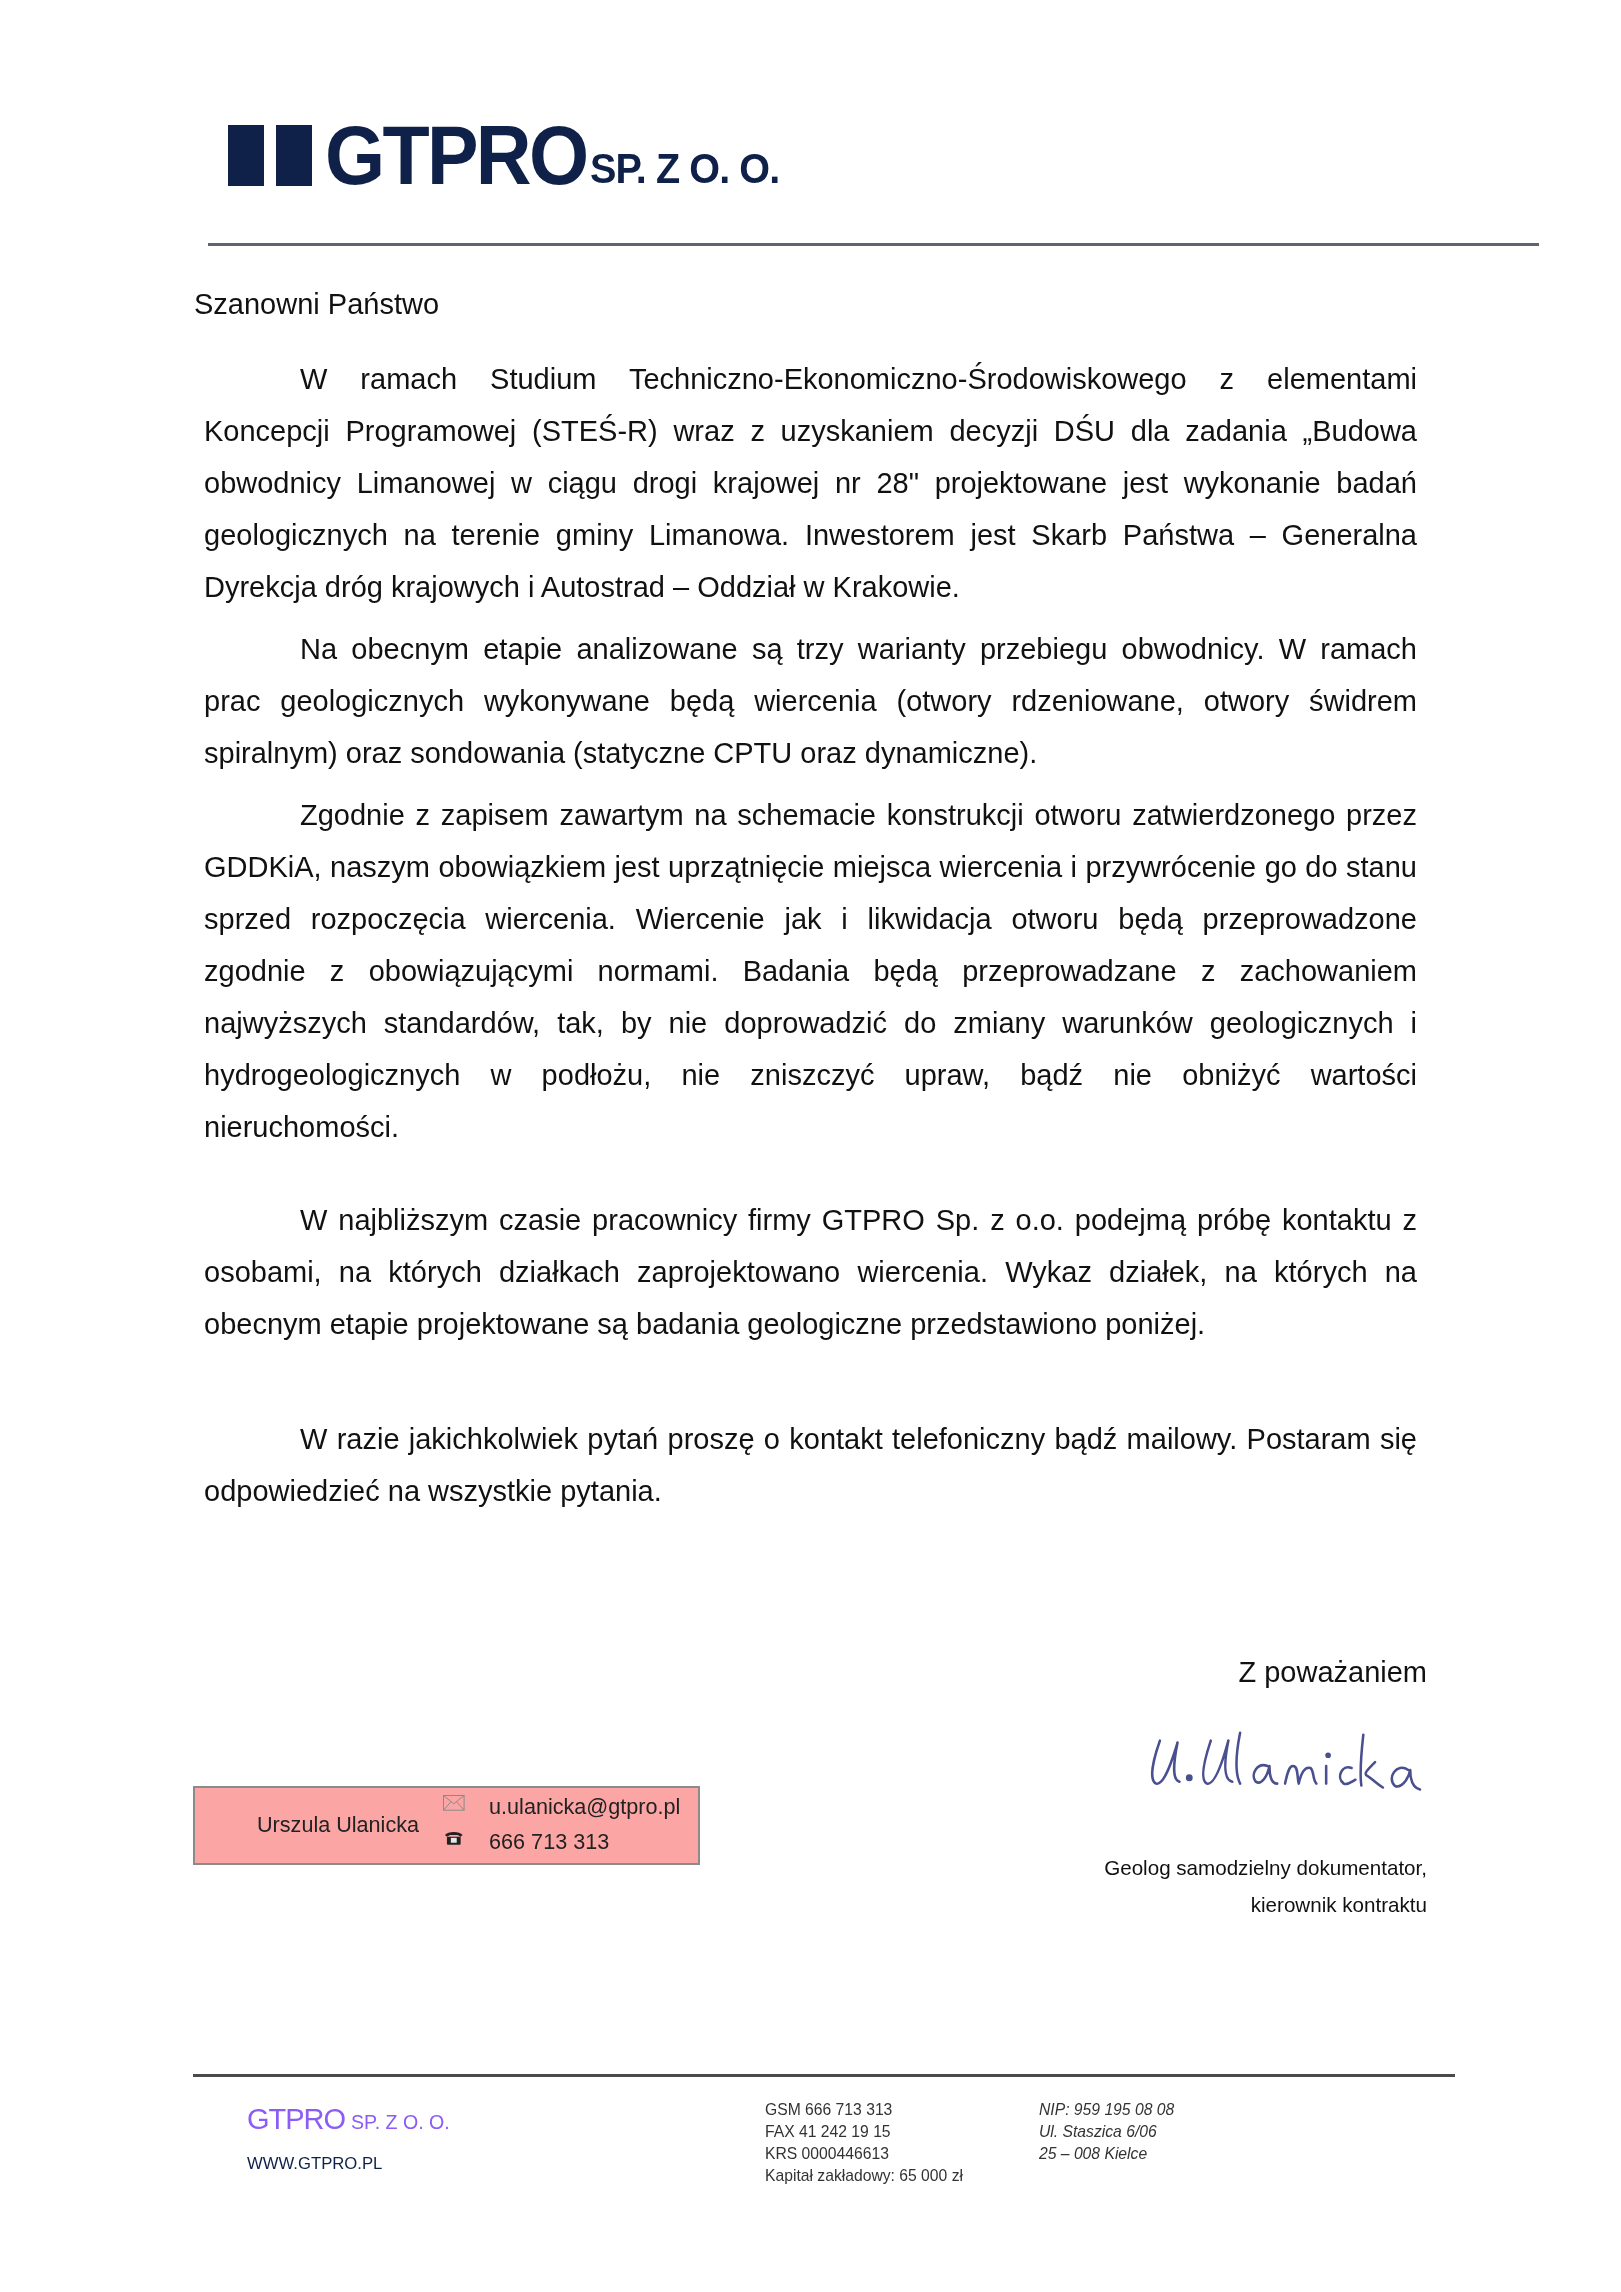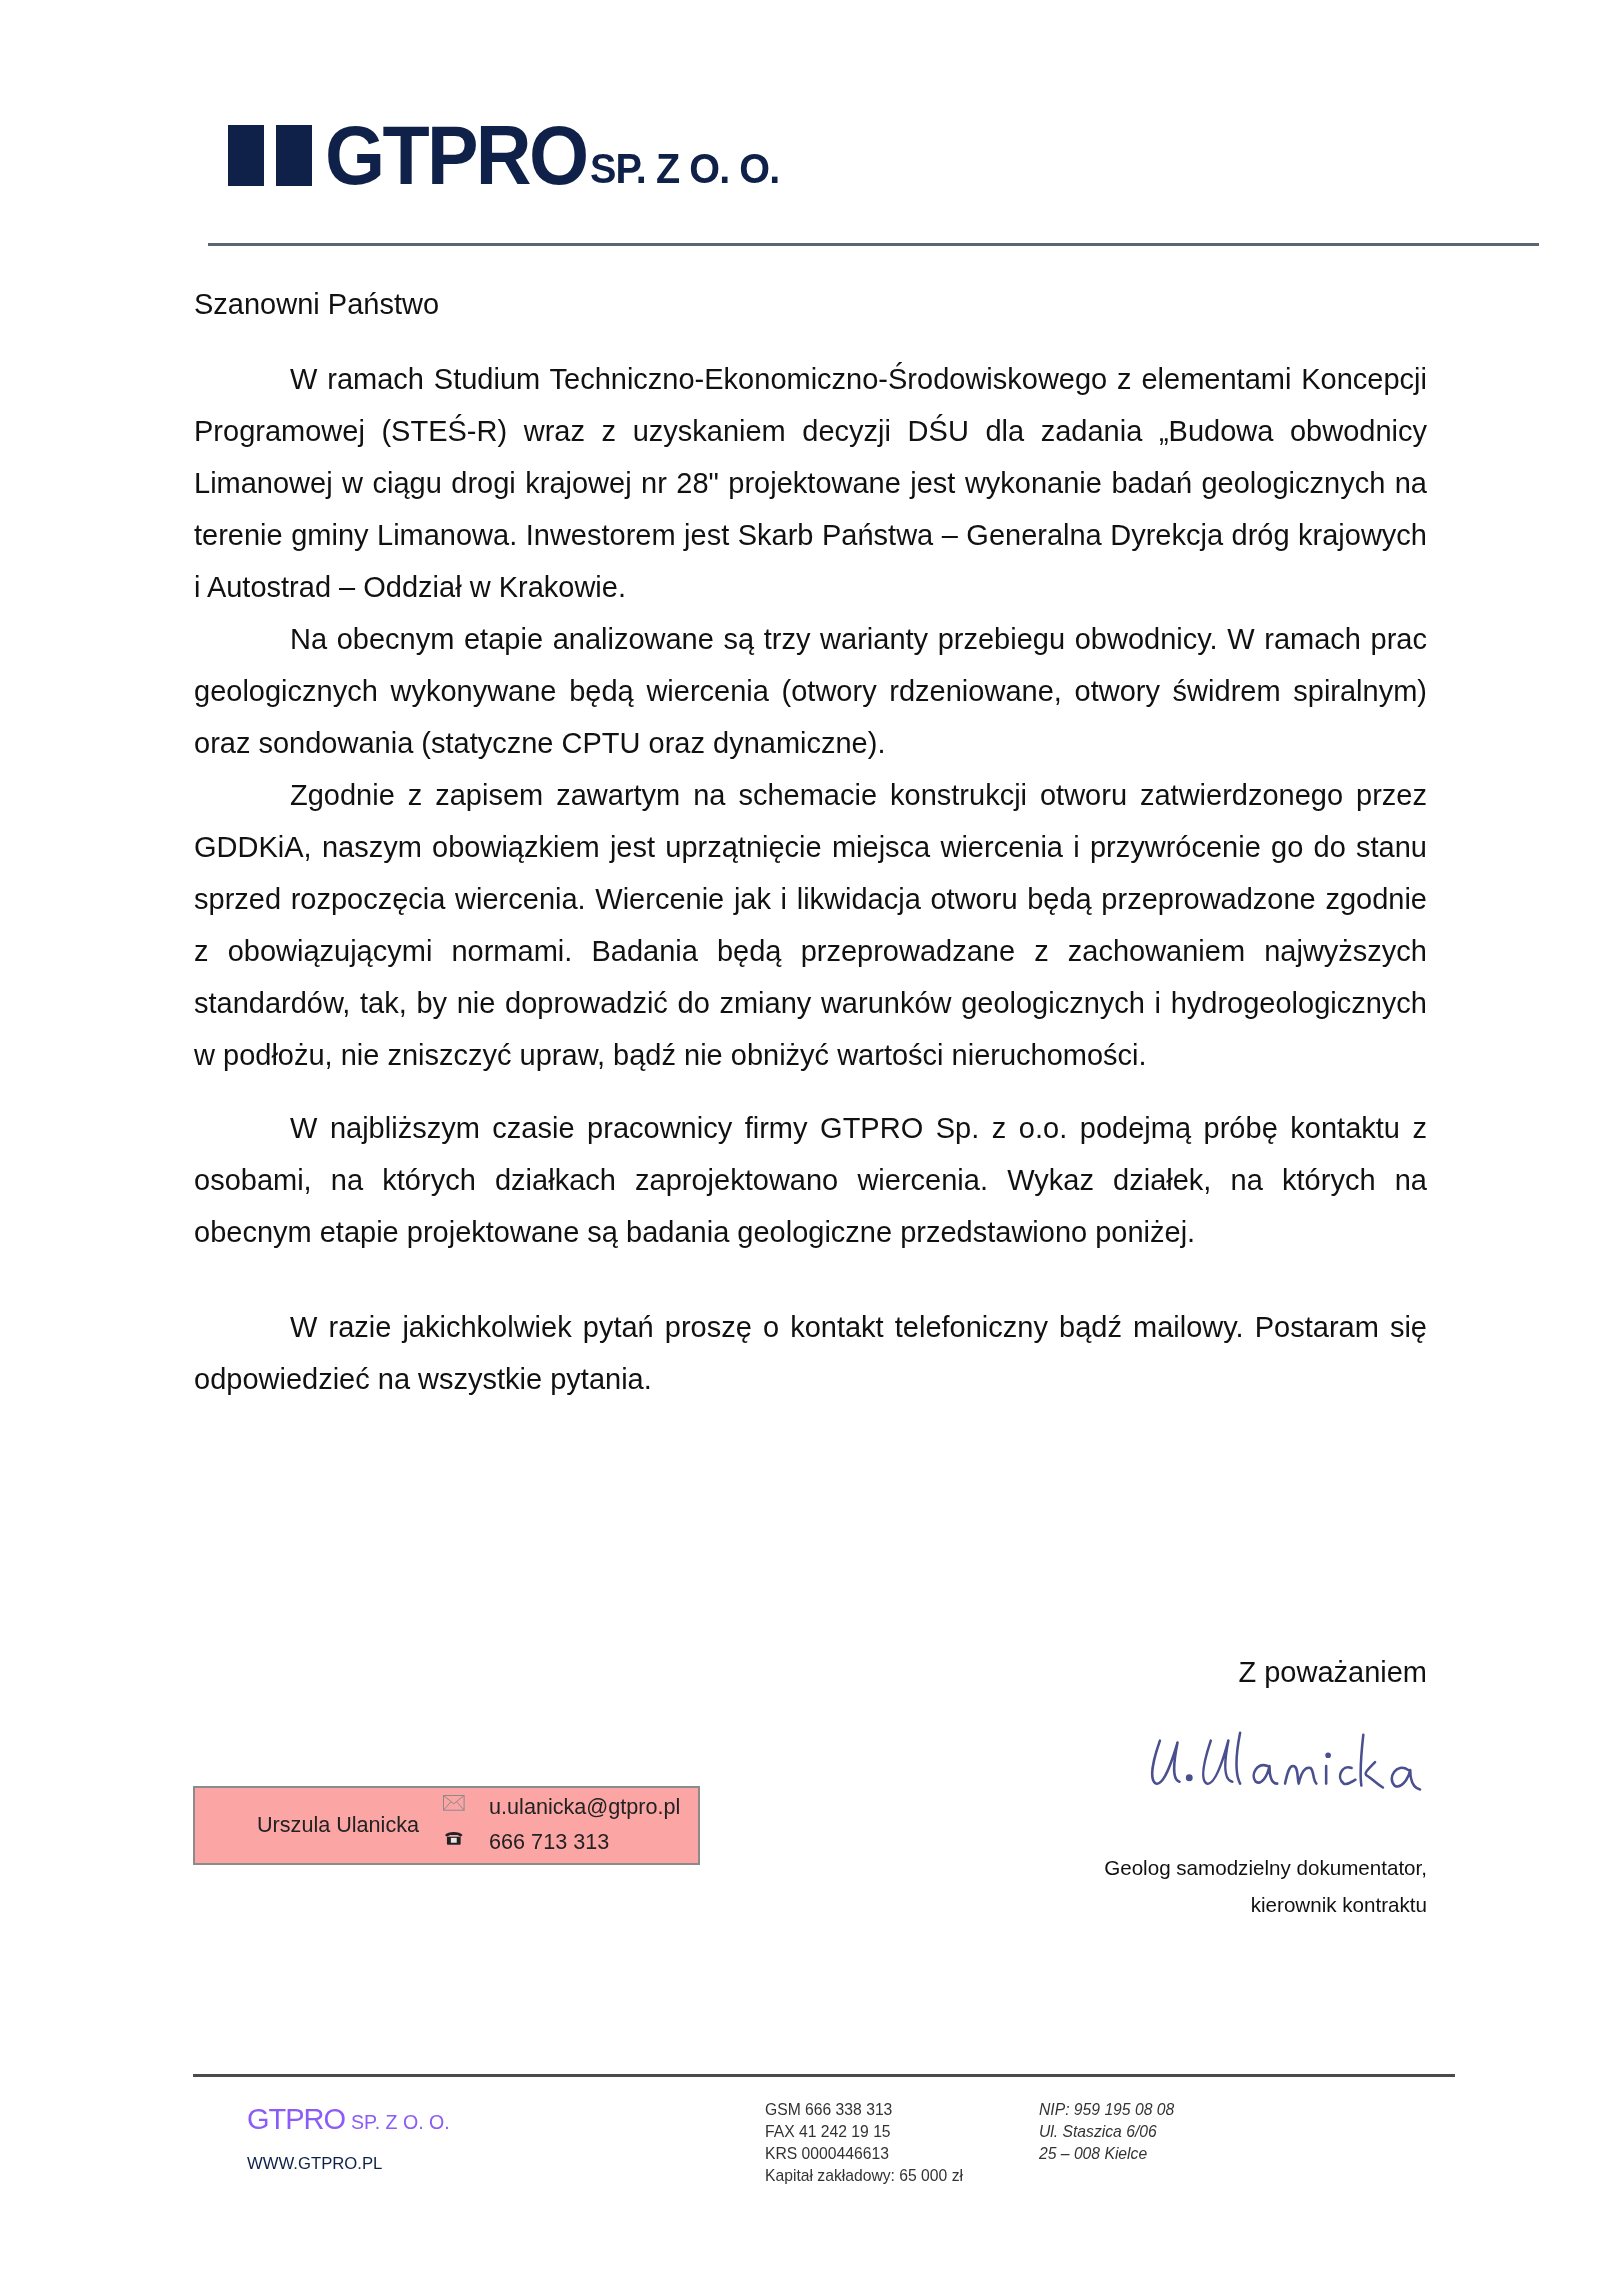--- a/index.html
+++ b/index.html
@@ -10,21 +10,21 @@
   .logo { position: absolute; left: 228px; top: 116px; height: 78px; display: flex; align-items: flex-end; color: #0f2148; }
   .logo .blk { width: 36px; height: 61px; background: #0f2148; margin-right: 11.8px; margin-bottom: 7.8px; }
   .logo .blk + .blk { margin-right: 13.7px; }
   .logo .brand { font-family: "Liberation Sans", sans-serif; font-weight: bold; font-size: 84px; line-height: 78px; letter-spacing: -2.9px; transform: scaleX(0.92); transform-origin: left bottom; }
   .logo .suffix { font-weight: bold; font-size: 43px; line-height: 51px; margin-left: 0px; letter-spacing: -1px; position: relative; left: -19.6px; transform: scaleX(0.92); transform-origin: left bottom; }
   .header-rule { position: absolute; left: 208px; top: 243px; width: 1331px; height: 2.9px; background: #5d6572; }
 
   
   .body { position: absolute; left: 194px; top: 278px; width: 1233px; font-size: 29px; line-height: 52px; color: #111; }
   .greeting { margin: 0 0 22.5px 0; }
-  .para { margin: 0; text-align: justify; text-indent: 96px; }
+  .para { margin: 10px; text-align: justify; text-indent: 96px; }
   .gap { height: 21.6px; }
 
   
   .closing { position: absolute; right: 194px; top: 1653px; font-size: 29px; line-height: 39px; text-align: right; }
   .signature { position: absolute; left: 1142px; top: 1723px; width: 294px; height: 88px; }
   .role { position: absolute; right: 194px; top: 1849px; font-size: 20.6px; line-height: 37px; text-align: right; color: #111; }
 
   
   .contact-box { position: absolute; left: 193px; top: 1786px; width: 503px; height: 75px; background: #fca5a5; border: 2px solid #8b8b8b; box-sizing: content-box; }
   .contact-name { position: absolute; left: 62px; top: 23.5px; font-size: 21.6px; color: #222; }
@@ -109,21 +109,21 @@
     <span>666 713 313</span>
   </div>
 </div>
 
 <div class="footer-rule"></div>
 <div class="footer-brand">
   <span class="b1">GTPRO</span><span class="b2">SP. Z O. O.</span>
 </div>
 <div class="footer-www">WWW.GTPRO.PL</div>
 <div class="footer-col c1">
-  <div>GSM 666 338 313</div>
+  <div>GSM 666 713 313</div>
   <div>FAX 41 242 19 15</div>
   <div>KRS 0000446613</div>
   <div>Kapitał zakładowy: 65 000 zł</div>
 </div>
 <div class="footer-col c2">
   <div>NIP: 959 195 08 08</div>
   <div>Ul. Staszica 6/06</div>
   <div>25 – 008 Kielce</div>
 </div>
 

